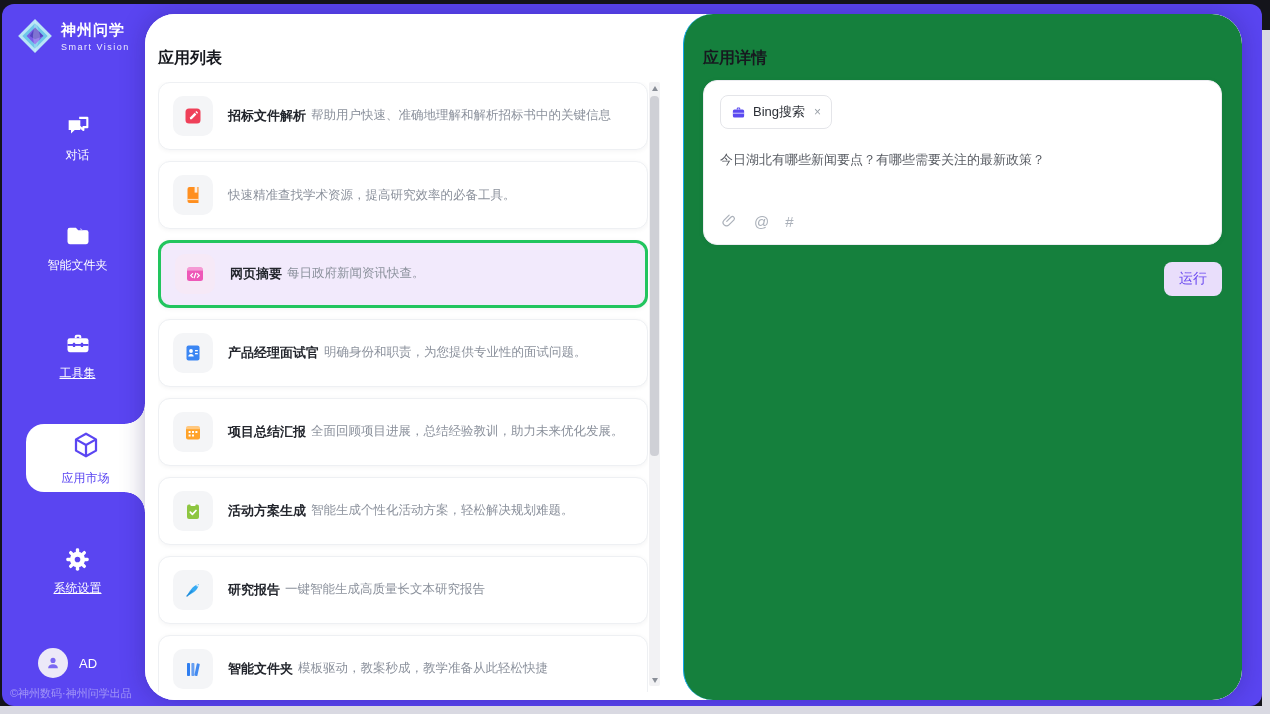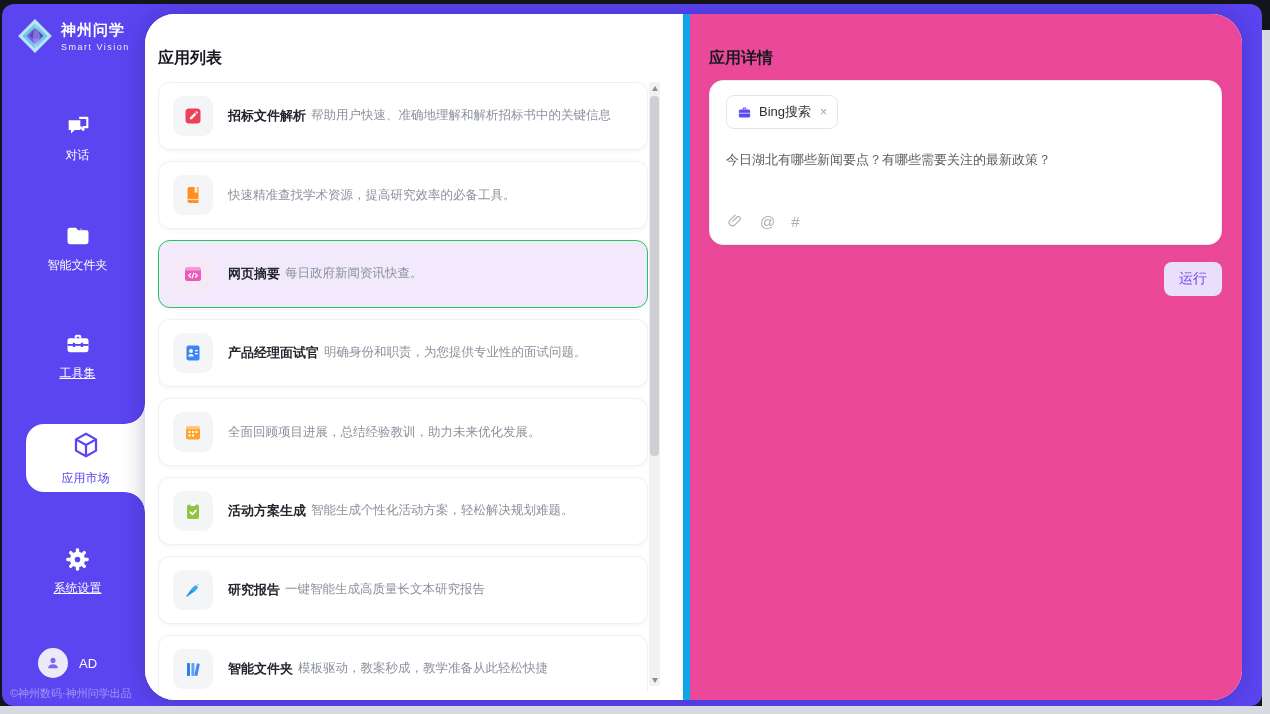--- a/index.html
+++ b/index.html
@@ -44,21 +44,21 @@
            border-radius:30px; display:flex; overflow:hidden; box-shadow:0 0 24px rgba(25,15,90,.28); }
   .col-title { position:absolute; top:34px; font-size:16px; font-weight:bold; color:#17191f; }
 
   .list-col { position:relative; width:538px; background:#fff; }
   .list-col .col-title { left:13px; }
   .list { position:absolute; top:68px; left:13px; right:35px; bottom:8px; overflow:hidden;
           display:flex; flex-direction:column; gap:11px; }
   .card { flex:none; height:68px; background:#fff; border:1px solid #eef0f3; border-radius:12px;
           box-shadow:0 1px 5px rgba(20,25,40,.05); display:flex; align-items:center; gap:15px;
           padding:0 14px; cursor:pointer; }
-  .card.selected { background:#f2eafc; border:1px solid #22c55e; }
+  .card.selected { background:#f2eafc; border:3px solid #22c55e; }
   .tile { flex:none; width:40px; height:40px; border-radius:10px; background:#f4f5f7;
           display:flex; align-items:center; justify-content:center; }
   .card.selected .tile { background:#f6e9f7; }
   .card-texts { display:flex; flex-direction:row; gap:5px; }
   .card-title { font-size:13px; font-weight:bold; color:#23262d; }
   .card-desc  { font-size:12.5px; color:#8b919c; }
 
   
   .scrollbar { position:absolute; top:68px; bottom:14px; right:23px; width:11px;
                background:#f2f2f4; border-radius:2px; }
@@ -66,21 +66,21 @@
               align-items:center; justify-content:center; cursor:pointer; }
   .sb-up { top:0; } .sb-down { bottom:0; }
   .tri-up   { width:0; height:0; border-left:3.5px solid transparent; border-right:3.5px solid transparent;
               border-bottom:5px solid #8a8f98; }
   .tri-down { width:0; height:0; border-left:3.5px solid transparent; border-right:3.5px solid transparent;
               border-top:5px solid #8a8f98; }
   .sb-thumb { position:absolute; left:1px; width:9px; top:14px; height:360px; background:#cfd0d6;
               border-radius:4px; cursor:pointer; }
 
   
-  .detail-col { position:relative; flex:1; background:#ec4899; border-left:7px solid #0ea5e9; }
+  .detail-col { position:relative; flex:1; background:#15803d; border-left:1px solid #0ea5e9;border-radius:30px; }
   .detail-col .col-title { left:19px; }
   .prompt-card { position:absolute; top:66px; left:19px; right:20px; height:165px; background:#fff;
                  border:1px solid #ebecf0; border-radius:14px; box-shadow:0 1px 6px rgba(20,25,40,.04); }
   .tag { position:absolute; top:14px; left:16px; height:30px; display:inline-flex; align-items:center;
          gap:7px; padding:16px 10px; background:#fff; border:1px solid #e4e5e9; border-radius:8px; }
   .tag-label { font-size:13px; color:#2b2f36; }
   .tag-close { font-size:12px; color:#9aa0a8; cursor:pointer; margin-left:2px; }
   .prompt-text { position:absolute; top:70px; left:16px; right:16px; font-size:13px; color:#585c63; }
   .tool-row { position:absolute; left:16px; bottom:14px; display:flex; align-items:center; gap:16px; }
   .tool-glyph { font-size:15px; color:#abb1ba; cursor:pointer; }
@@ -247,20 +247,21 @@
               <g fill="#fff">
                 <rect x="5.6" y="9" width="2" height="2"></rect>
                   <rect x="9" y="9" width="2" height="2"></rect>
                   <rect x="12.4" y="9" width="2" height="2"></rect>
                 <rect x="5.6" y="12.5" width="2" height="2"></rect>
                   <rect x="9" y="12.5" width="2" height="2"></rect>
               </g>
             </svg>
           </div>
           <div class="card-texts">
+            <div class="card-title">项目总结汇报</div>
             <div class="card-desc">全面回顾项目进展，总结经验教训，助力未来优化发展。</div>
           </div>
         </div>
 
         <div class="card">
           <div class="tile">
             <svg width="20" height="20" viewBox="0 0 20 20">
               <rect x="4" y="3.5" width="12" height="14.5" rx="2" fill="#8ec641"></rect>
               <rect x="7.3" y="2" width="5.4" height="3" rx="1.2" fill="#fff"></rect>
               <path d="M7.3 11.2l2.1 2.1 3.6-3.8" fill="none" stroke="#fff" stroke-width="1.7" stroke-linecap="round" stroke-linejoin="round"></path>

